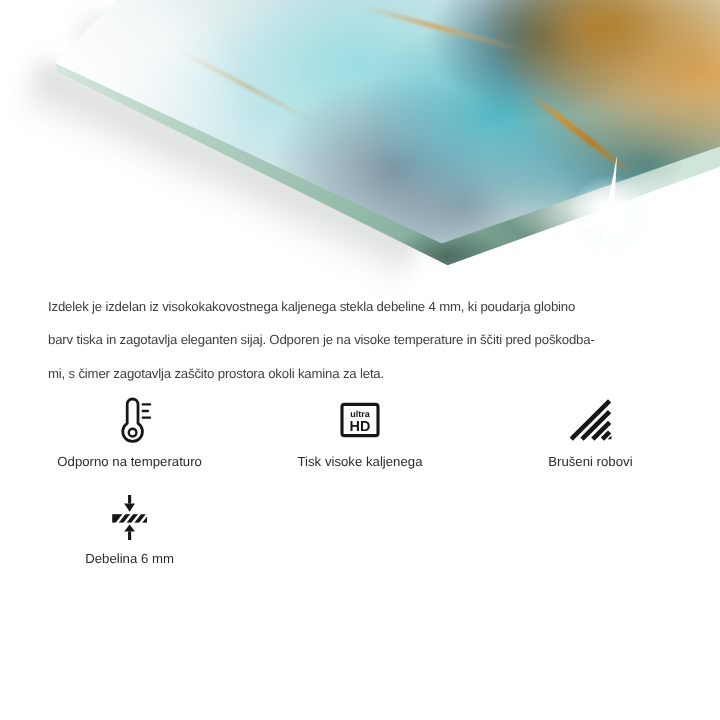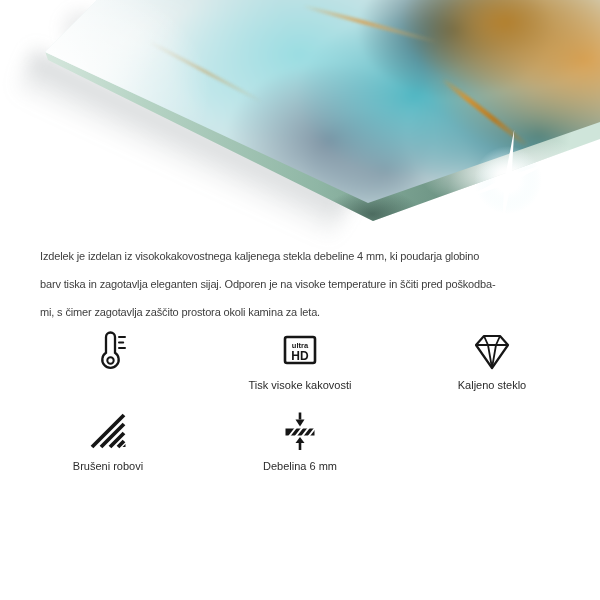--- a/index.html
+++ b/index.html
@@ -133,43 +133,35 @@
   <div class="features">
 
     <div class="feature">
       <div class="icon-box">
         <svg width="44" height="44" viewBox="0 0 44 44">
           <path class="icon-stroke" stroke-width="2.3" d="M20,9 a4.5,4.5 0 0 1 9,0 V24.8 a8.2,8.2 0 1 1 -9,0 Z"></path>
           <circle class="icon-stroke" stroke-width="2" cx="24.5" cy="32.5" r="3.2"></circle>
           <path class="icon-stroke" stroke-width="2" stroke-linecap="round" d="M33,9 h6 M33,14.5 h4.2 M33,20 h6"></path>
         </svg>
       </div>
+      <div class="flabel">Odporno na temperaturo</div>
     </div>
 
     <div class="feature">
       <div class="icon-box">
         <svg width="44" height="44" viewBox="0 0 44 44">
           <rect class="icon-stroke" stroke-width="2.6" x="7" y="9" width="30" height="26" rx="2"></rect>
           <text class="icon-text" x="22" y="19.5" font-size="7.5" text-anchor="middle">ultra</text>
           <text class="icon-text" x="22" y="31.5" font-size="12" text-anchor="middle">HD</text>
         </svg>
       </div>
-      <div class="flabel">Tisk visoke kakovosti</div>
+      <div class="flabel">Tisk visoke kaljenega</div>
     </div>
 
 
-    <div class="feature">
-      <div class="icon-box">
-        <svg width="44" height="44" viewBox="0 0 44 44">
-          <path class="icon-stroke" stroke-width="2.2" stroke-linejoin="round" d="M14,8 H30 L38,17 L22,40 L6,17 Z"></path>
-          <path class="icon-stroke" stroke-width="1.8" stroke-linejoin="round" d="M6,17 H38 M14,8 L18,17 M30,8 L26,17 M18,17 L22,40 M26,17 L22,40"></path>
-        </svg>
-      </div>
-      <div class="flabel">Kaljeno steklo</div>
-    </div>
 
     <div class="feature">
       <div class="icon-box">
         <svg width="44" height="44" viewBox="0 0 44 44">
           <path class="icon-stroke" stroke-width="3.8" d="M6,38 L38,6 M15,38 L38,15 M24,38 L38,24 M32,38 L38,32"></path>
           <polygon class="icon-fill" points="36.5,38 39.5,35 39.5,38"></polygon>
         </svg>
       </div>
       <div class="flabel">Brušeni robovi</div>
     </div>

